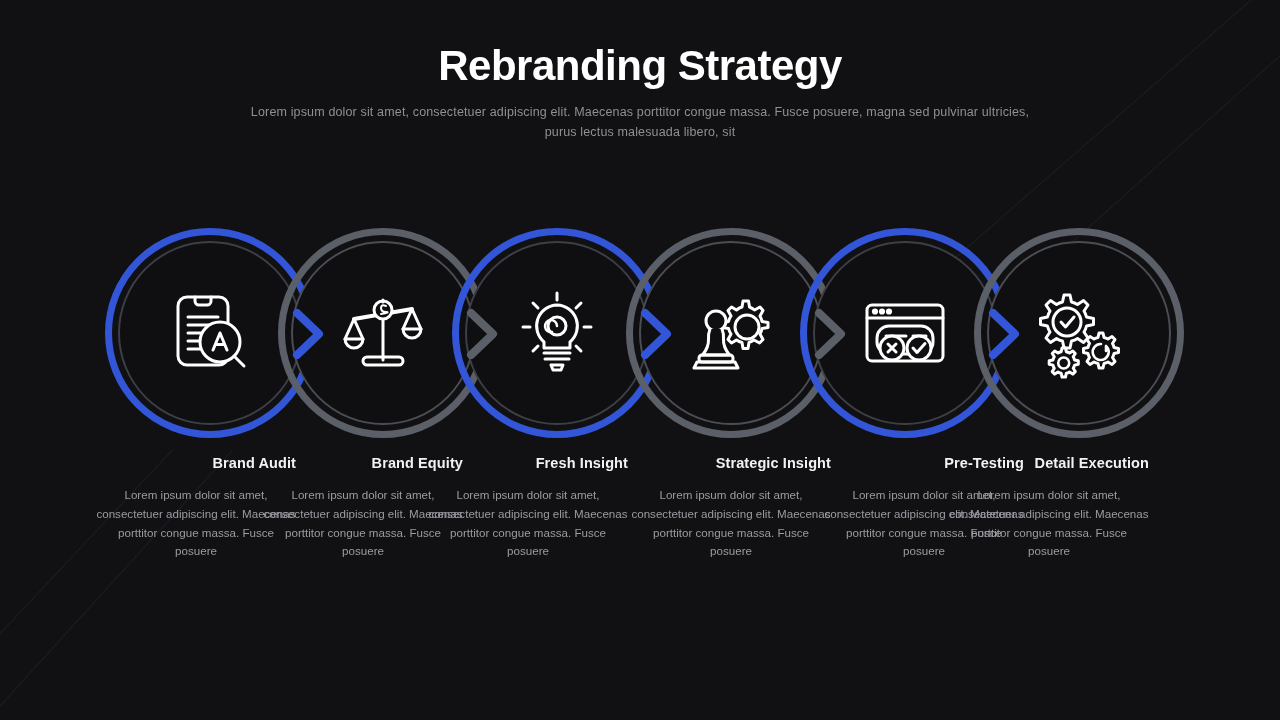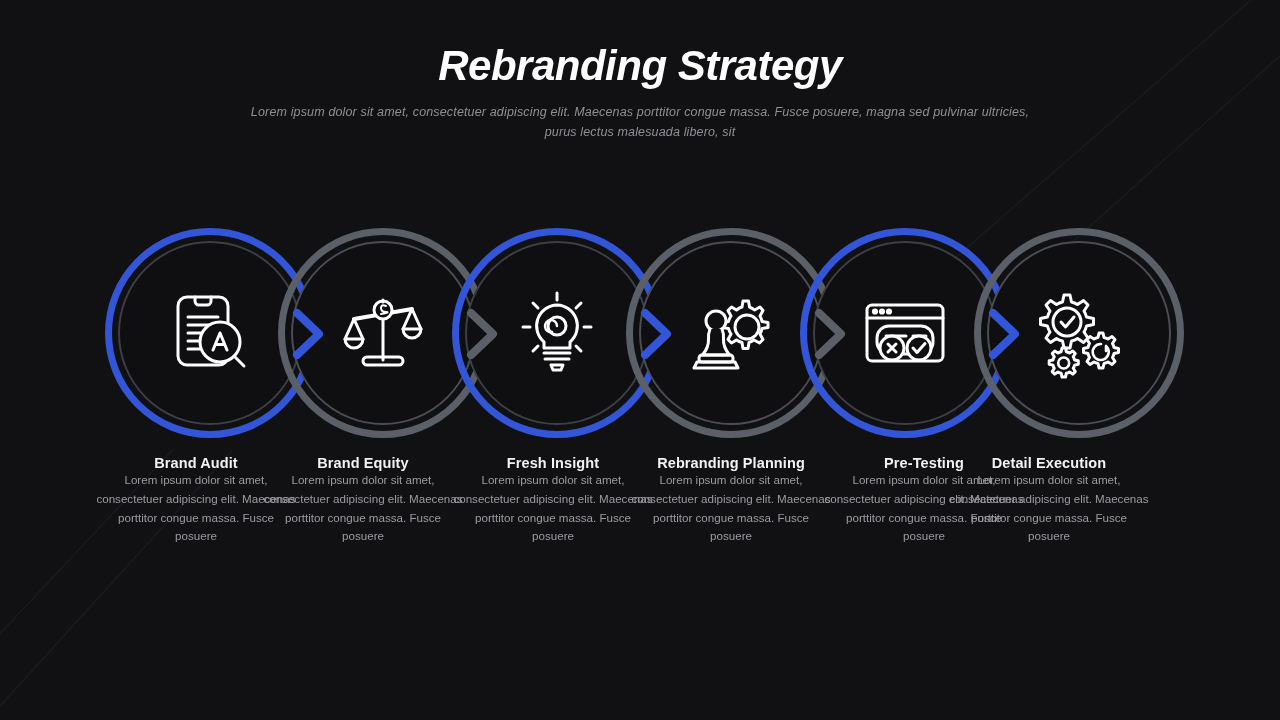--- a/index.html
+++ b/index.html
@@ -10,21 +10,21 @@
     overflow:hidden;
     position:relative;
   }
   
   .deco { position:absolute; pointer-events:none; opacity:.55; }
   .deco-tr { top:-20px; right:-40px; width:420px; height:300px; }
   .deco-bl { bottom:-30px; left:-40px; width:420px; height:300px; }
 
   .slide { position:relative; width:1280px; height:720px; }
 
-  .header { text-align:center; padding-top:42px;font-style:italic; }
+  .header { text-align:center; padding-top:42px; }
   .title {
     font-size:42px; font-weight:bold; color:#ffffff;
     letter-spacing:-0.5px; line-height:1.12;
   }
   .subtitle {
     margin:14px auto 0; width:790px;
     font-size:12.5px; color:#8e9096; line-height:1.58;
     letter-spacing:.15px;
   }
 
@@ -58,21 +58,21 @@
     position:absolute; top:78px; width:38px; height:56px; z-index:6;
   }
   .chev svg { display:block; }
 
   .captions { position:absolute; top:455px; left:0; width:1280px; }
   .cap {
     position:absolute; width:200px; text-align:center;
   }
   .cap-title {
     font-size:14.5px; font-weight:bold; color:#f2f2f4;
-    letter-spacing:.1px; 
+    letter-spacing:.1px; margin-bottom:15px;text-align:right;
   }
   .cap-body {
     font-size:11.6px; color:#9a9ca2; line-height:1.62;
   }
 </style>
 </head>
 <body>
 
 <div class="slide">
 
@@ -240,26 +240,26 @@
 
   <div class="captions">
     <div class="cap" style="left:96px;">
       <div class="cap-title">Brand Audit</div>
       <div class="cap-body">Lorem ipsum dolor sit amet, consectetuer adipiscing elit. Maecenas porttitor congue massa. Fusce posuere</div>
     </div>
     <div class="cap" style="left:263px;">
       <div class="cap-title">Brand Equity</div>
       <div class="cap-body">Lorem ipsum dolor sit amet, consectetuer adipiscing elit. Maecenas porttitor congue massa. Fusce posuere</div>
     </div>
-    <div class="cap" style="left:453px;">
+    <div class="cap" style="left:428px;">
       <div class="cap-title">Fresh Insight</div>
       <div class="cap-body">Lorem ipsum dolor sit amet, consectetuer adipiscing elit. Maecenas porttitor congue massa. Fusce posuere</div>
     </div>
     <div class="cap" style="left:631px;">
-      <div class="cap-title">Rebranding Planning</div>
+      <div class="cap-title">Strategic Insight</div>
       <div class="cap-body">Lorem ipsum dolor sit amet, consectetuer adipiscing elit. Maecenas porttitor congue massa. Fusce posuere</div>
     </div>
     <div class="cap" style="left:824px;">
       <div class="cap-title">Pre-Testing</div>
       <div class="cap-body">Lorem ipsum dolor sit amet, consectetuer adipiscing elit. Maecenas porttitor congue massa. Fusce posuere</div>
     </div>
     <div class="cap" style="left:949px;">
       <div class="cap-title">Detail Execution</div>
       <div class="cap-body">Lorem ipsum dolor sit amet, consectetuer adipiscing elit. Maecenas porttitor congue massa. Fusce posuere</div>
     </div>

